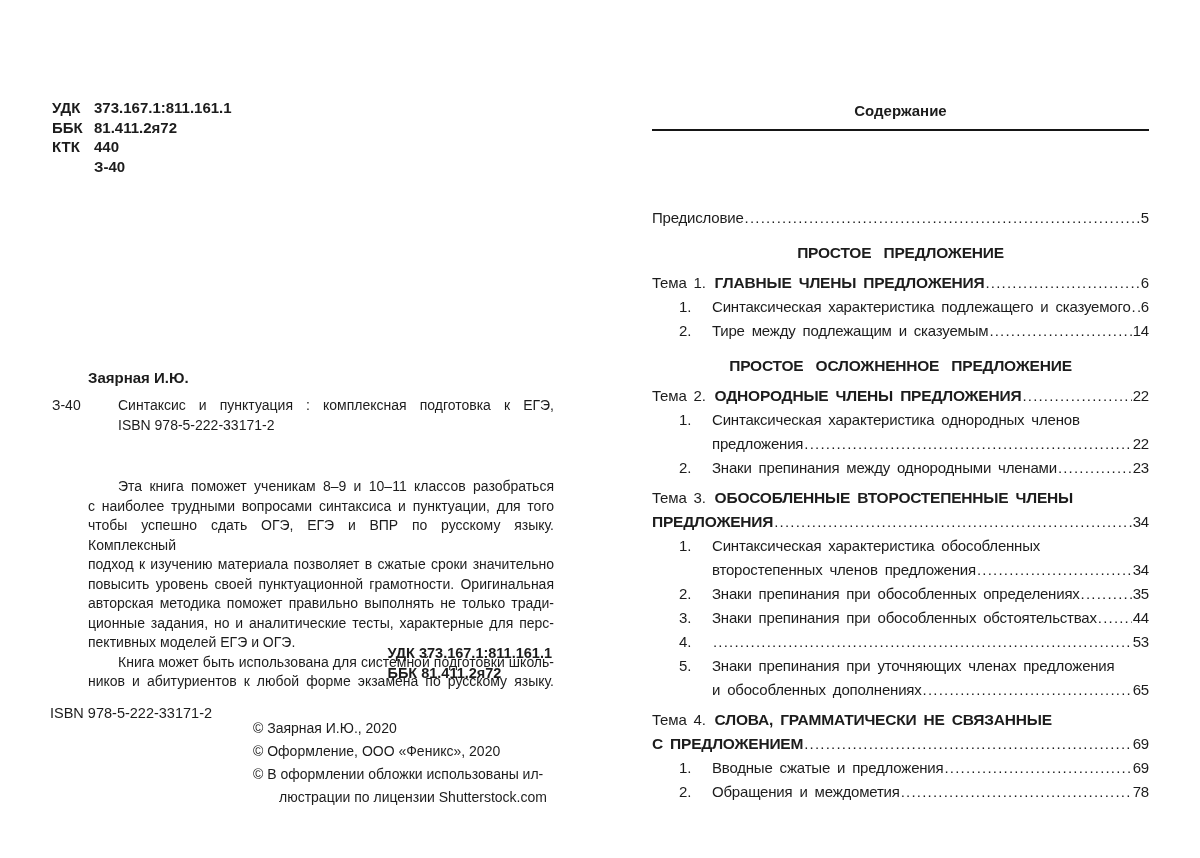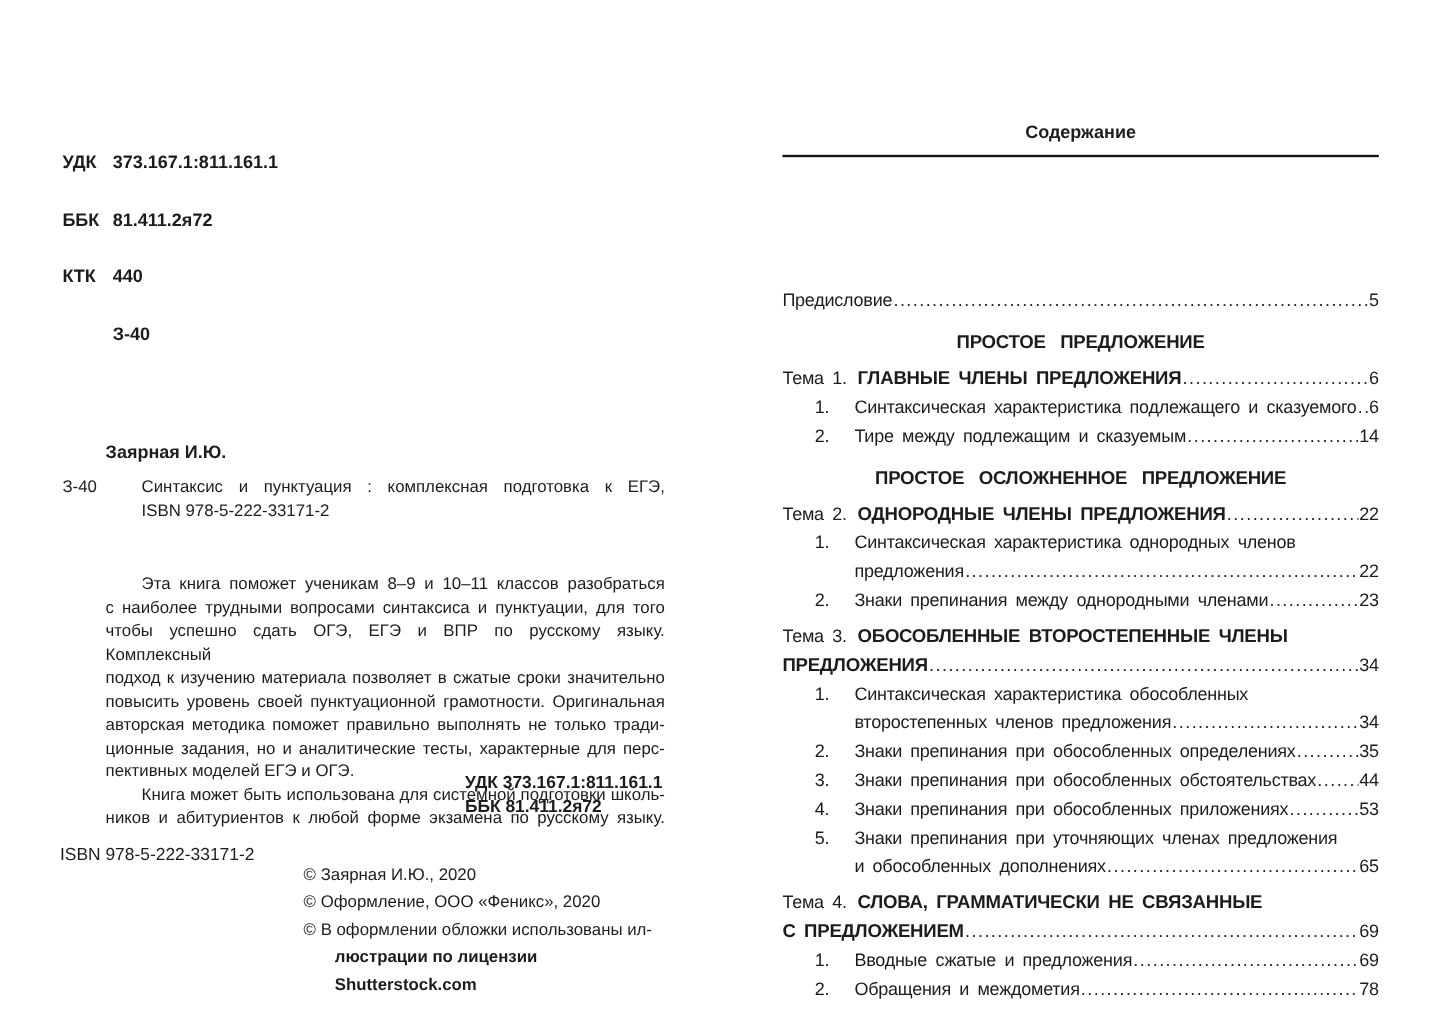--- a/index.html
+++ b/index.html
@@ -4,38 +4,38 @@
 <style>
   * { margin:0; padding:0; box-sizing:border-box; }
   html,body { background:#ffffff; }
   body {
     width:1200px; height:858px; position:relative; overflow:hidden;
     font-family:"Liberation Sans", sans-serif; color:#1c1c1c;
   }
   
   .left-page { position:absolute; left:50px; top:100px; width:504px; font-size:14px; line-height:19.5px; }
   .codes { position:absolute; top:-2px; left:2px; font-weight:bold; font-size:15px; }
-  .crow { display:flex;margin-top:28px; }
+  .crow { display:flex; }
   .clbl { width:42px; flex:none; }
   .author { position:absolute; top:268px; left:38px; font-weight:bold; font-size:15px; }
   .bib { position:absolute; top:296px; left:0; width:100%; }
   .bib-code { position:absolute; left:2px; top:0; }
   .hang { margin-left:38px; }
   .annotation { position:absolute; top:377px; left:0; width:100%; }
   .jline { text-align:justify; text-align-last:justify; }
   .ind { padding-left:30px; }
   .udk-right { position:absolute; top:544px; right:2px; text-align:left; font-weight:bold; font-size:14.5px; }
   .isbn-bottom { position:absolute; top:604px; left:0; font-size:14.5px; }
   .copyright { position:absolute; top:617px; left:203px; width:300px; line-height:23px; font-size:14px; }
-  .copyright .cont { padding-left:26px;font-weight:bold; }
+  .copyright .cont { padding-left:26px; }
   
   .right-page { position:absolute; left:652px; top:100px; width:497px; font-size:15px; line-height:24px; letter-spacing:-0.2px; word-spacing:3px; }
   .toc-title { text-align:center; font-size:15px; line-height:22px; font-weight:bold; letter-spacing:0; }
   .rule { border-top:2px solid #161616; margin-top:7px; }
-  .toc { margin-top:108px; }
+  .toc { margin-top:75px; }
   .toc-row { display:flex; align-items:baseline; }
   .toc-row .t { white-space:nowrap; flex:0 1 auto; }
   .toc-section { text-align:center; font-weight:bold; margin:11px 0 6px; word-spacing:8px; font-size:15.5px; }
   .theme { margin-top:6px; }
   .prefix { margin-right:9px; flex:none; }
   .bold { font-weight:bold; font-size:15.5px; }
   .num { flex:0 0 33px; }
   .sub { margin-left:27px; }
   .sub-cont { margin-left:60px; }
   .dots { flex:1 1 0; min-width:0; overflow:hidden; white-space:nowrap; margin:0 1px; letter-spacing:1.2px; word-spacing:0; }
@@ -190,21 +190,20 @@
       <span class="pg">35</span>
     </div>
     <div class="toc-row sub">
       <span class="num">3.</span>
       <span class="t">Знаки препинания при обособленных обстоятельствах</span>
       <span class="dots"></span>
       <span class="pg">44</span>
     </div>
     <div class="toc-row sub">
       <span class="num">4.</span>
-      <span class="t">Знаки препинания при обособленных приложениях</span>
       <span class="dots"></span>
       <span class="pg">53</span>
     </div>
     <div class="toc-row sub">
       <span class="num">5.</span>
       <span class="t">Знаки препинания при уточняющих членах предложения</span>
     </div>
     <div class="toc-row sub-cont">
       <span class="t">и обособленных дополнениях</span>
       <span class="dots"></span>

